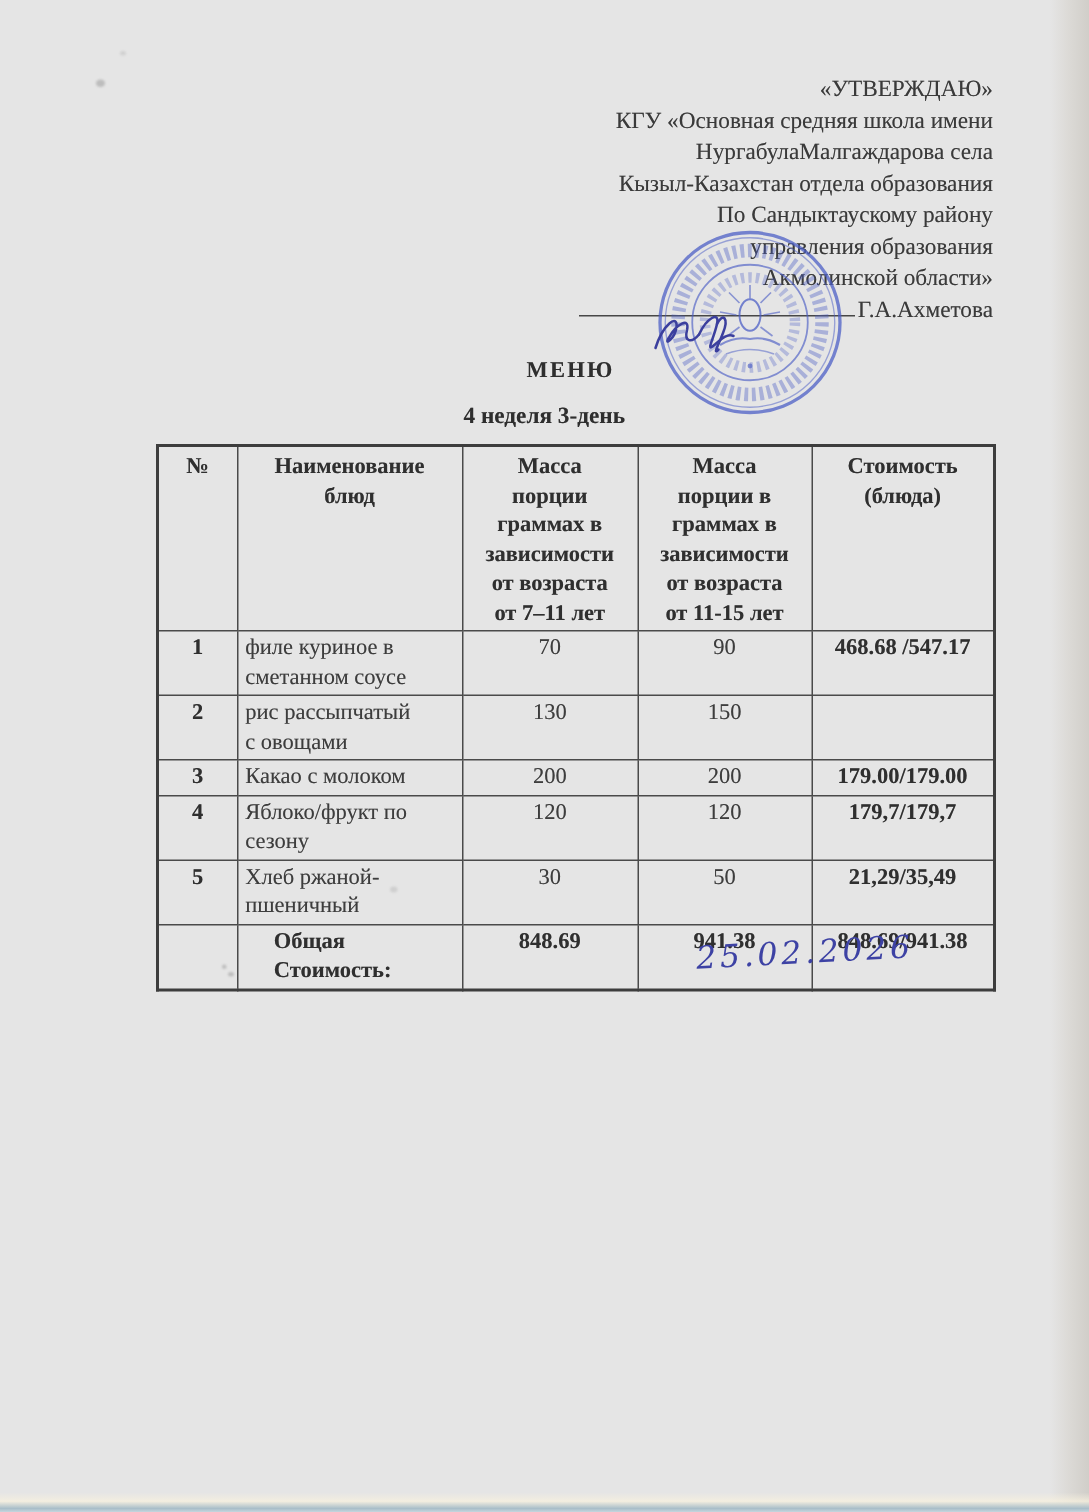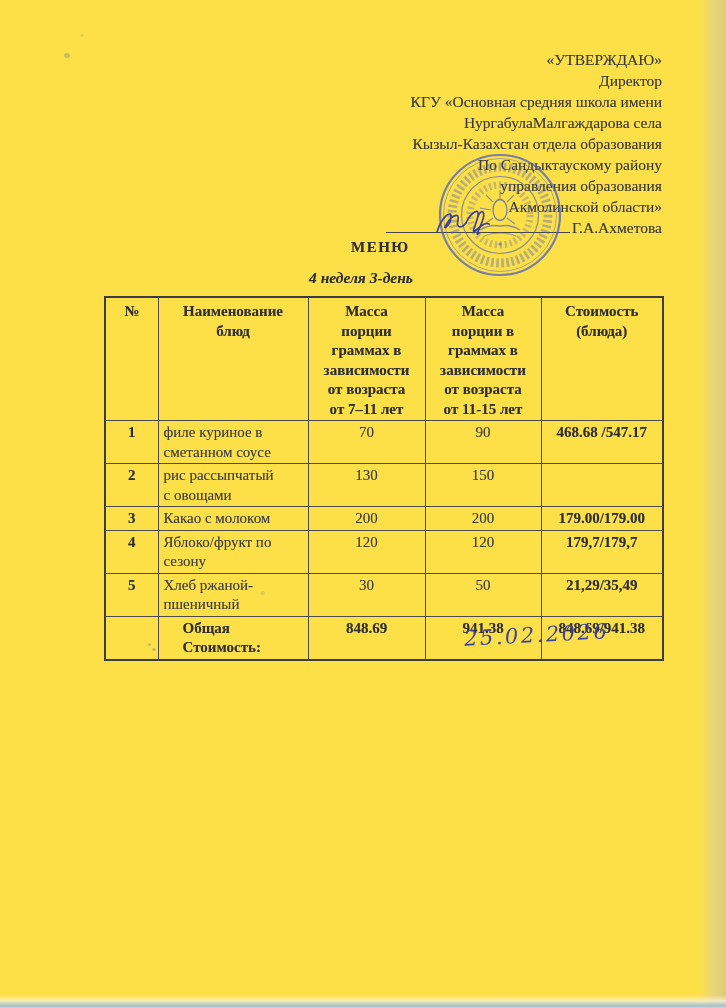--- a/index.html
+++ b/index.html
@@ -1,18 +1,18 @@
 <!DOCTYPE html>
 <html><head>
 <meta charset="utf-8">
 <style>
   html,body { margin:0; padding:0; background:#888; }
   .page {
     position:relative; width:726px; height:1008px; overflow:hidden;
-    background:#fde047;
+    background:#e5e5e5;
     font-family:"Liberation Serif","DejaVu Serif",serif;
     color:#3d3d3d;
     text-shadow:0 0 0.4px rgba(70,70,70,.45);
   }
   
   .edge-right {
     position:absolute; right:0; top:0; width:26px; height:100%;
     background:linear-gradient(to right, rgba(205,200,190,0), rgba(206,201,192,.38) 45%, rgba(188,183,173,.5));
   }
   .edge-bottom {
@@ -41,21 +41,21 @@
     font-size:21px; letter-spacing:2.5px; color:#3d42a4;
     transform:rotate(-3deg); text-shadow:none;
   }
 
   .title {
     position:absolute; left:351px; top:239px;
     font-size:15px; font-weight:bold; letter-spacing:1.5px; color:#2e2e2e;
   }
   .subtitle {
     position:absolute; left:309px; top:269px;
-    font-size:15.5px; font-weight:bold; color:#2e2e2e;font-style:italic;
+    font-size:15.5px; font-weight:bold; color:#2e2e2e;
   }
 
   
   table.menu {
     position:absolute; left:104px; top:296px; width:558px;
     border-collapse:collapse; table-layout:fixed;
     font-size:15px;
   }
   .menu th, .menu td {
     border:1.4px solid #4a4a4a;
@@ -92,21 +92,20 @@
   <div class="edge-right"></div>
   <div class="edge-bottom"></div>
   <div class="speck" style="left:64px;top:53px;width:6px;height:5px;"></div>
   <div class="speck" style="left:80px;top:34px;width:4px;height:3px;opacity:.5;"></div>
   <div class="speck" style="left:148px;top:643px;width:3px;height:3px;"></div>
   <div class="speck" style="left:152px;top:648px;width:4px;height:3px;"></div>
   <div class="speck" style="left:260px;top:591px;width:5px;height:4px;opacity:.55;"></div>
 
   <div class="approval">
     <div>«УТВЕРЖДАЮ»</div>
-    <div>Директор</div>
     <div>КГУ «Основная средняя школа имени</div>
     <div>НургабулаМалгаждарова села</div>
     <div>Кызыл-Казахстан отдела образования</div>
     <div>По Сандыктаускому району</div>
     <div>управления образования</div>
     <div>Акмолинской области»</div>
     <div class="sig-row">
       <span class="sig-underline"></span><span>Г.А.Ахметова</span>
     </div>
   </div>

